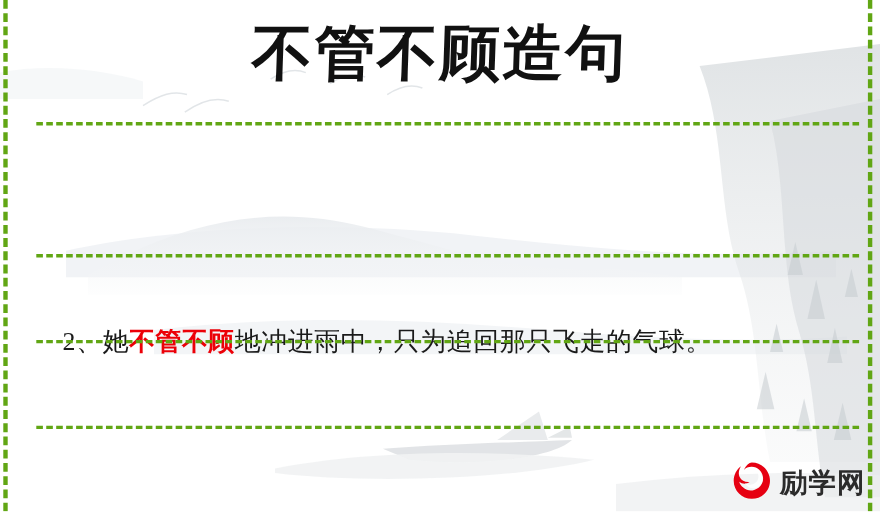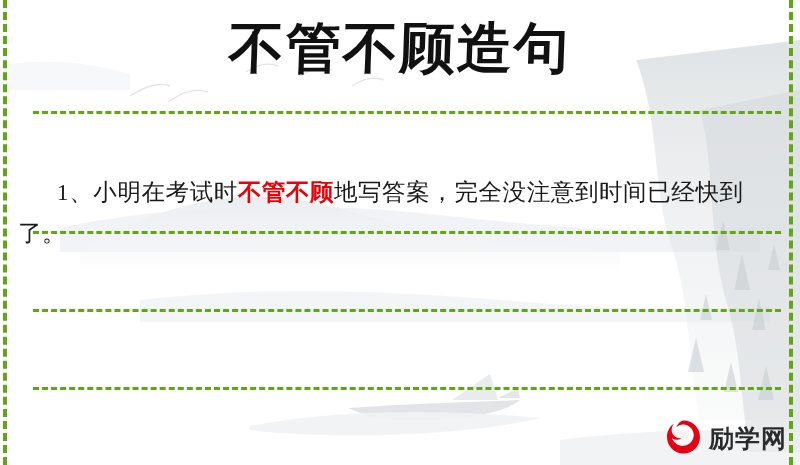--- a/index.html
+++ b/index.html
@@ -200,24 +200,24 @@
 
     <div class="title-block">
       <span class="title">不管不顾造句</span>
     </div>
 
     <div class="sep sep-1"></div>
     <div class="sep sep-2"></div>
     <div class="sep sep-3"></div>
     <div class="sep sep-4"></div>
 
-    <div class="sentence s1">
-      <span>1、</span><span>小明在考试时</span><span class="kw">不管不顾</span><span>地写答案，完全没注意到时间已经快到了。</span>
+
+    <div class="sentence s2">
+      <span>2、</span><span>她</span><span class="kw">不管不顾</span><span>地冲进雨中，只为追回那只飞走的气球。</span>
     </div>
-
 
 
     <div class="logo">
       <svg class="logo-mark" viewBox="0 0 40 40" xmlns="http://www.w3.org/2000/svg">
         <path d="M20.5,2.5 C29.6,2.5 37,9.9 37,19 C37,28.1 29.6,35.5 20.5,35.5
                  C11.4,35.5 4,28.1 4,19 C4,13.6 6.6,8.8 10.6,5.8
                  C8.6,9.2 8.0,12.6 9.4,15.6 C11.0,19.1 14.6,20.6 18.4,20.2
                  C15.4,22.4 11.6,22.2 9.0,20.0 C10.6,25.3 15.8,28.6 21.2,27.8
                  C27.4,26.9 31.4,21.5 30.6,15.6 C29.9,10.4 25.7,6.6 20.5,6.4
                  C17.6,6.3 15.0,7.4 13.2,9.2 C15.4,4.9 17.8,2.5 20.5,2.5 Z" fill="#e60012"></path>

